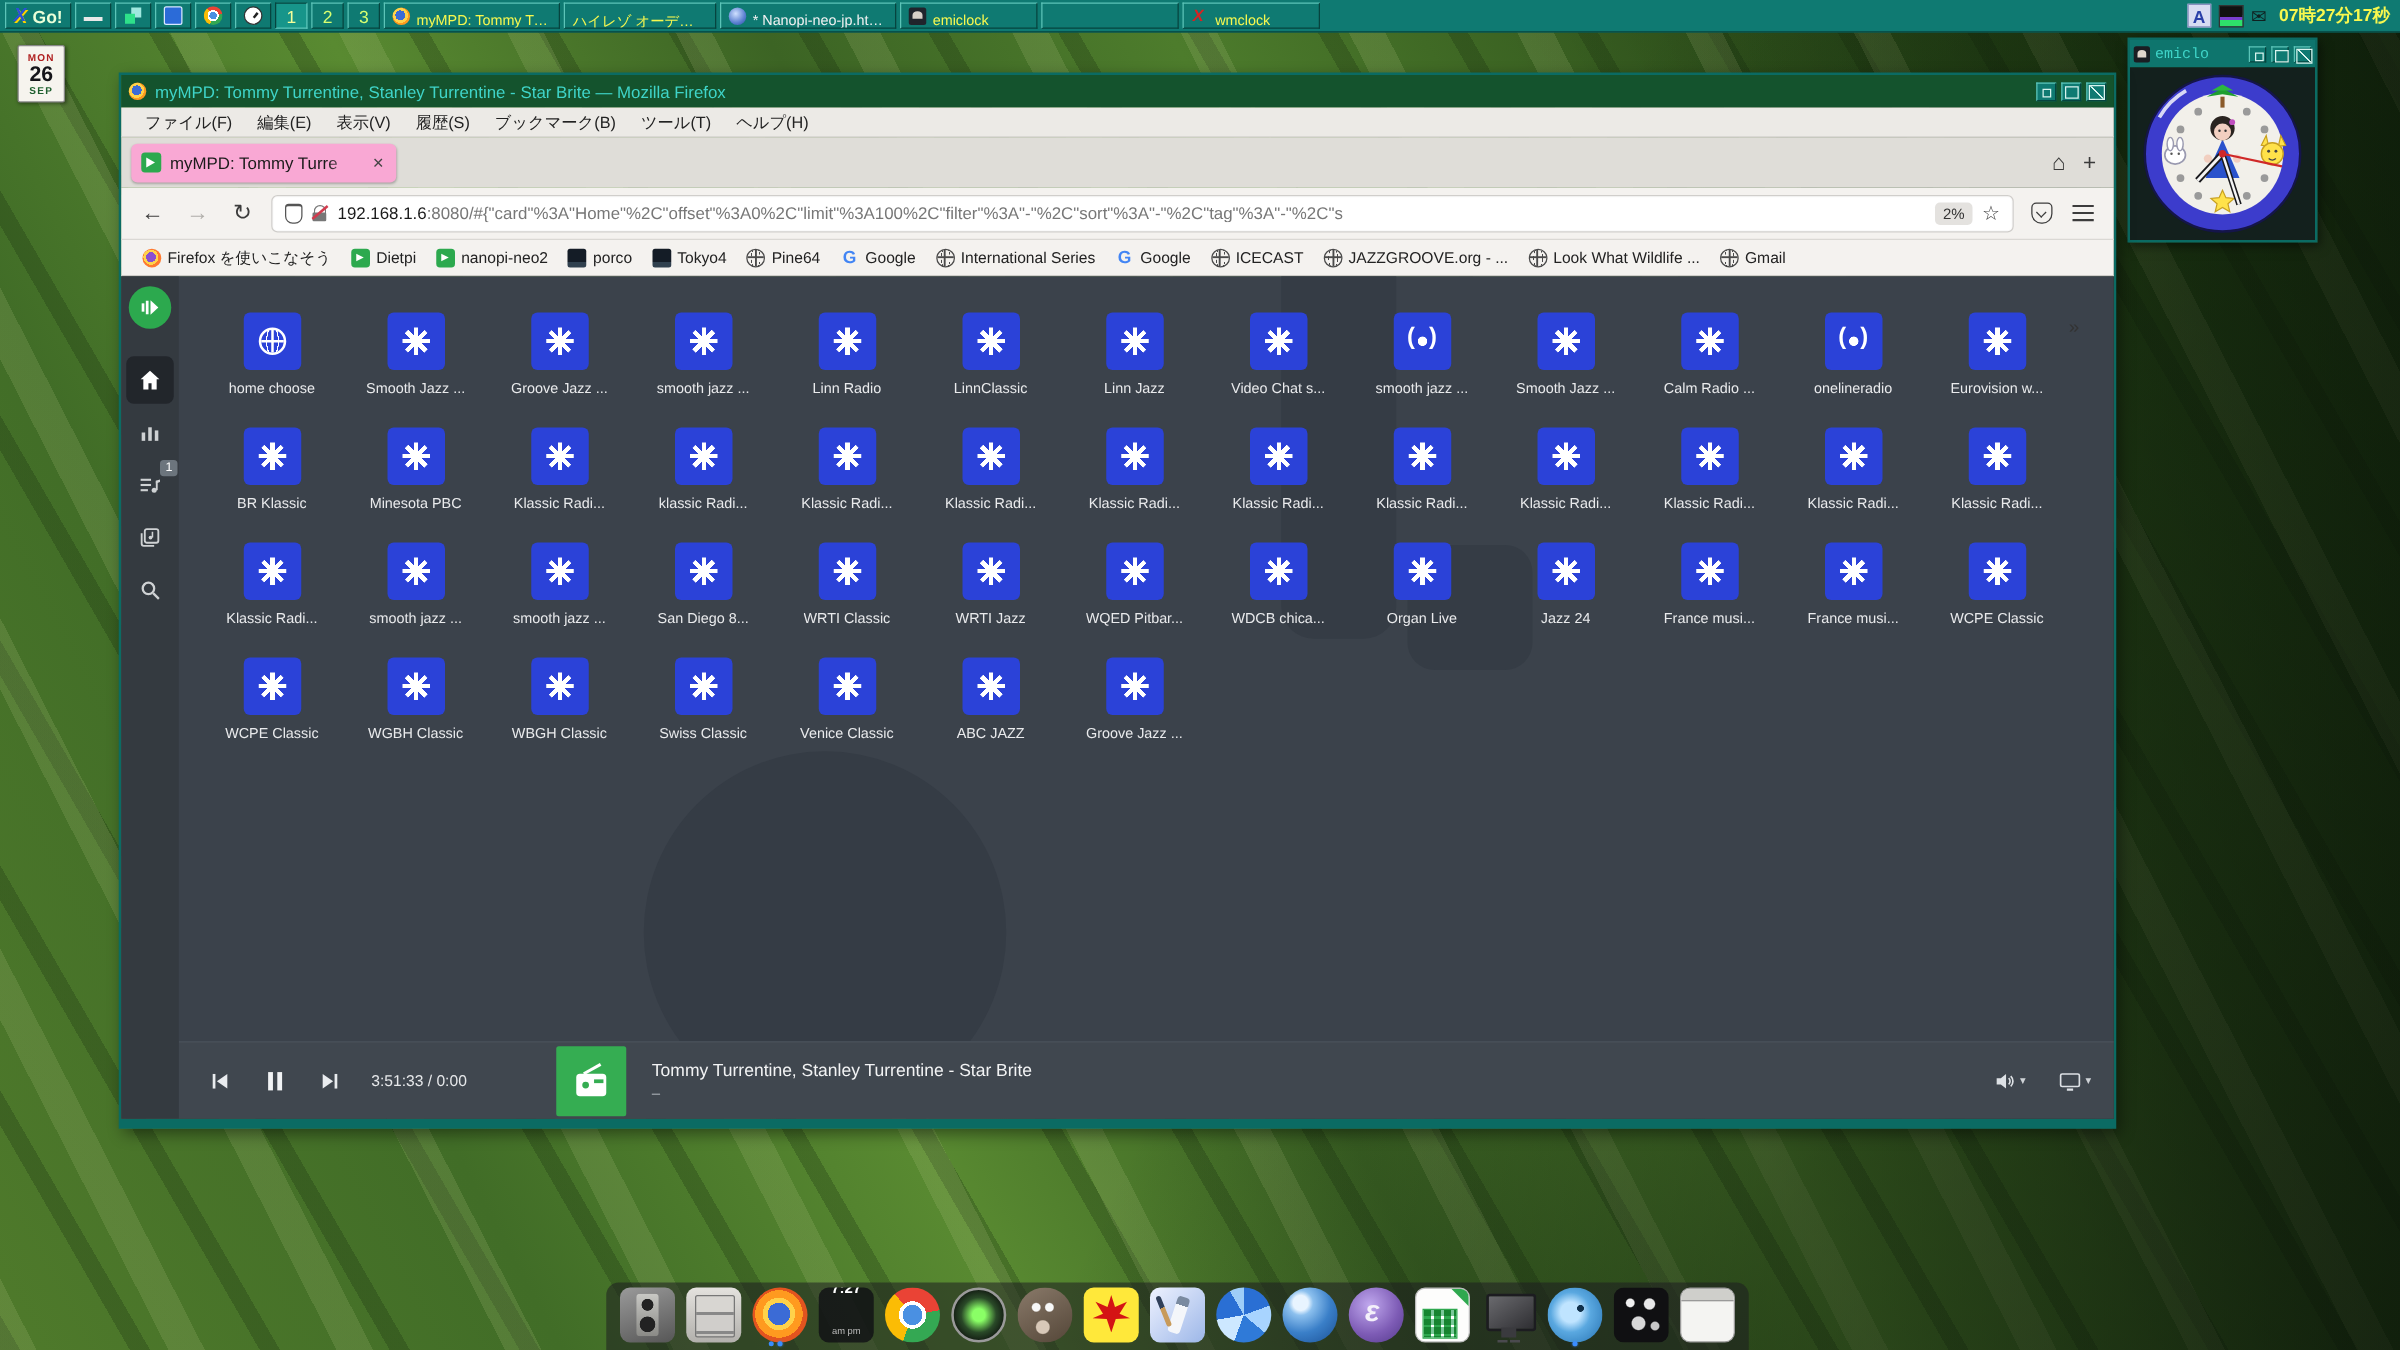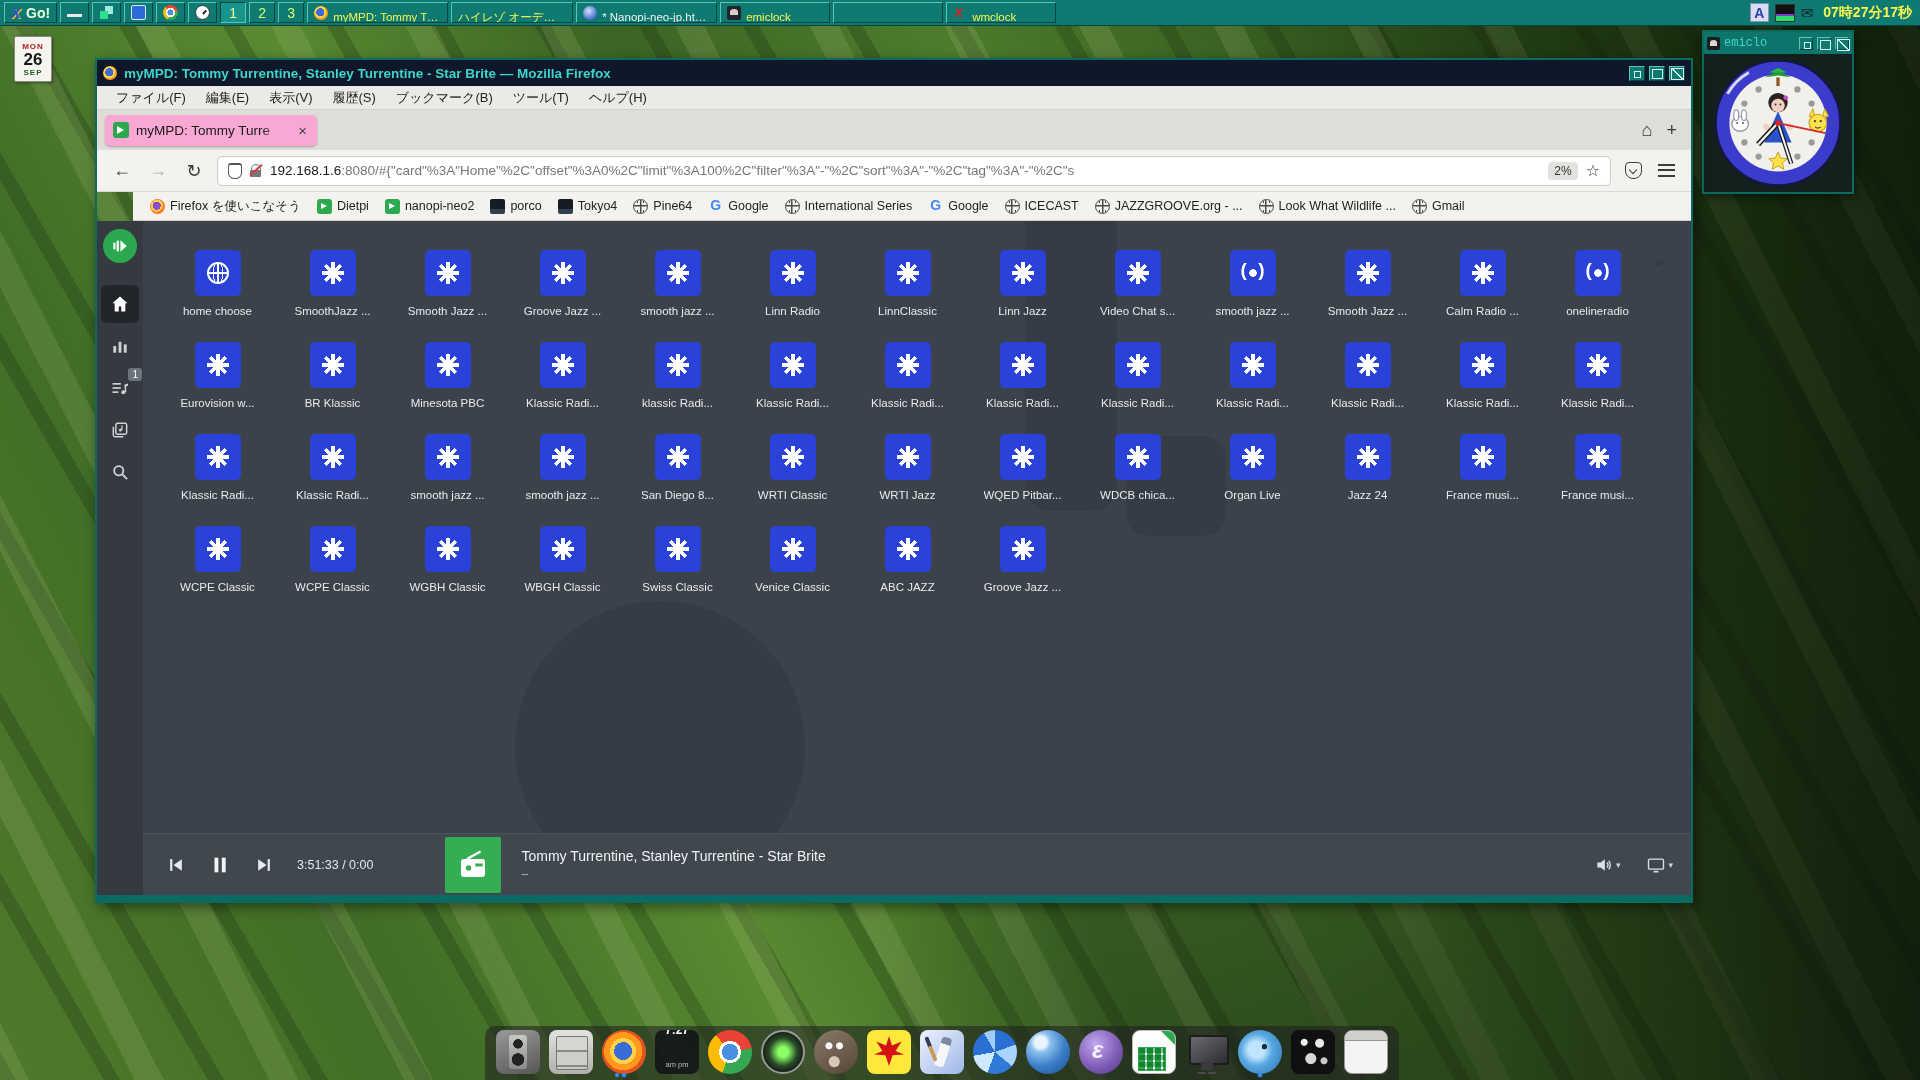--- a/index.html
+++ b/index.html
@@ -50,21 +50,21 @@
   
   .calwidget { position:absolute; left:14px; top:36px; width:38px; height:46px; background:#f6f4ee; border:1px solid #888;
     border-radius:2px; display:flex; flex-direction:column; align-items:center; justify-content:center; z-index:5; box-shadow:1px 1px 3px rgba(0,0,0,.4);}
   .cal-wd { font-size:8px; color:#b02020; font-weight:bold; letter-spacing:1px;}
   .cal-day { font-size:17px; color:#15151a; font-weight:bold; line-height:17px;}
   .cal-mo { font-size:8px; color:#206030; font-weight:bold; letter-spacing:1px;}
 
   
   .ffwin { position:absolute; left:95px; top:58px; width:1598px; height:845px; z-index:10;
     border:2px solid #0b6b63; border-bottom:8px solid #0b6b63; display:flex; flex-direction:column; box-shadow:3px 4px 12px rgba(0,0,0,.45);}
-  .ff-titlebar { height:26px; background:#0f172a; display:flex; align-items:center; padding:0 6px; gap:7px; flex:0 0 auto;font-weight:bold;}
+  .ff-titlebar { height:26px; background:#14532d; display:flex; align-items:center; padding:0 6px; gap:7px; flex:0 0 auto;}
   .ff-title { color:#3fd4c8; font-size:13.5px; white-space:nowrap; overflow:hidden; flex:1;}
   .winbtns { display:flex; gap:4px; }
   .wb { width:16px; height:15px; background:#0f7a72; border:1px solid; border-color:#5cc4b8 #06443f #06443f #5cc4b8; position:relative;}
   .wb-dot::after { content:""; position:absolute; left:4px; top:4px; width:5px; height:5px; border:1px solid #d8f4ee; }
   .wb-max::after { content:""; position:absolute; left:2px; top:2px; width:9px; height:8px; border:1px solid #d8f4ee; }
   .wb-cls::after { content:""; position:absolute; left:1px; top:1px; width:11px; height:10px; border:1px solid #d8f4ee;
      background:linear-gradient(45deg,#0000 46%, #d8f4ee 46% 54%, #0000 54%);}
   .ff-menubar { height:24px; background:#eceae6; display:flex; align-items:center; gap:2px; padding:0 10px; flex:0 0 auto; border-bottom:1px solid #d4d2ce;}
   .ff-menubar ul { display:flex; list-style:none; gap:2px; }
   .ff-menubar li { font-size:13px; color:#222; padding:2px 9px; }
@@ -89,21 +89,21 @@
   .lock-slash { position:absolute; left:-2px; top:5px; width:16px; height:2px; background:#d23b4e; transform:rotate(-40deg); z-index:2;}
   .url-text { flex:1; font-size:13.5px; white-space:nowrap; overflow:hidden; color:#777;
     -webkit-mask-image:linear-gradient(90deg,#000 92%,#0000 100%); mask-image:linear-gradient(90deg,#000 92%,#0000 100%);}
   .url-host { color:#1a1a1a; }
   .zoom-badge { background:#e4e2df; border-radius:4px; font-size:12px; color:#333; padding:2px 6px; flex:0 0 auto;}
   .star-ic { font-size:16px; color:#444; flex:0 0 auto;}
   .navbar-right { display:flex; align-items:center; gap:16px; padding:0 4px;}
   .pocket-ic { width:17px; height:17px; border:1.6px solid #3c3c3c; border-radius:4px 4px 8px 8px; position:relative;}
   .pocket-ic::after{ content:""; position:absolute; left:4px; top:4px; width:5px; height:5px; border-right:1.7px solid #3c3c3c; border-bottom:1.7px solid #3c3c3c; transform:rotate(45deg);}
   .burger-ic { width:17px; height:13px; background:linear-gradient(#3c3c3c 0 2px, #0000 2px 5.5px, #3c3c3c 5.5px 7.5px, #0000 7.5px 11px, #3c3c3c 11px 13px);}
-  .ff-bookmarks { height:29px; background:#f4f2ef; display:flex; align-items:center; padding:0 10px; gap:2px; flex:0 0 auto; border-bottom:1px solid #cfcdc9;margin-left:36px;}
+  .ff-bookmarks { height:29px; background:#f4f2ef; display:flex; align-items:center; padding:0 10px; gap:2px; flex:0 0 auto; border-bottom:1px solid #cfcdc9;}
   .bm { display:flex; align-items:center; gap:5px; padding:3px 7px; font-size:12.5px; color:#222; white-space:nowrap;}
   .bi { width:15px; height:15px; flex:0 0 auto; position:relative;}
   .bi.firefox { border-radius:50%; background: radial-gradient(circle at 45% 45%, #8a4fd0 0 4px, #ffd24a 4px 6px, #ff7a2f 6px 10px, #e3341f 100%);}
   .bi.mympd { border-radius:3px; background:#2ca94e; }
   .bi.mympd::after { content:""; position:absolute; left:4px; top:4px; width:0; height:0; border-left:6px solid #fff; border-top:3.5px solid #0000; border-bottom:3.5px solid #0000;}
   .bi.dark { border-radius:2px; background:linear-gradient(#141c26 70%, #30404e 70%); }
   .bi.globe { border-radius:50%; border:1.5px solid #4a4a4a;
     background: linear-gradient(#4a4a4a 0 0) center/100% 1.5px no-repeat, linear-gradient(#4a4a4a 0 0) center/1.5px 100% no-repeat,
     radial-gradient(ellipse 40% 90% at center, #0000 64%, #4a4a4a 65% 72%, #0000 73%);}
   .bi.google::after { content:"G"; position:absolute; left:2px; top:-2px; font-size:14px; font-weight:bold; color:#4285F4;}
@@ -480,26 +480,20 @@
 
       <div class="grid">
 
           <div class="cell">
             <div class="tile">
               <span class="ticon globe"></span>
             </div>
             <div class="tlabel">home choose</div>
           </div>
 
-          <div class="cell">
-            <div class="tile">
-              <span class="ticon asterisk"></span>
-            </div>
-            <div class="tlabel">SmoothJazz ...</div>
-          </div>
 
           <div class="cell">
             <div class="tile">
               <span class="ticon asterisk"></span>
             </div>
             <div class="tlabel">Smooth Jazz ...</div>
           </div>
 
           <div class="cell">
             <div class="tile">

